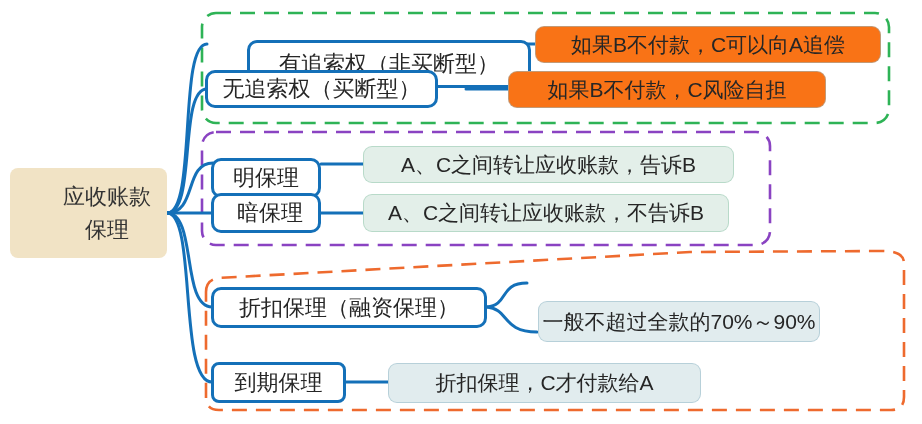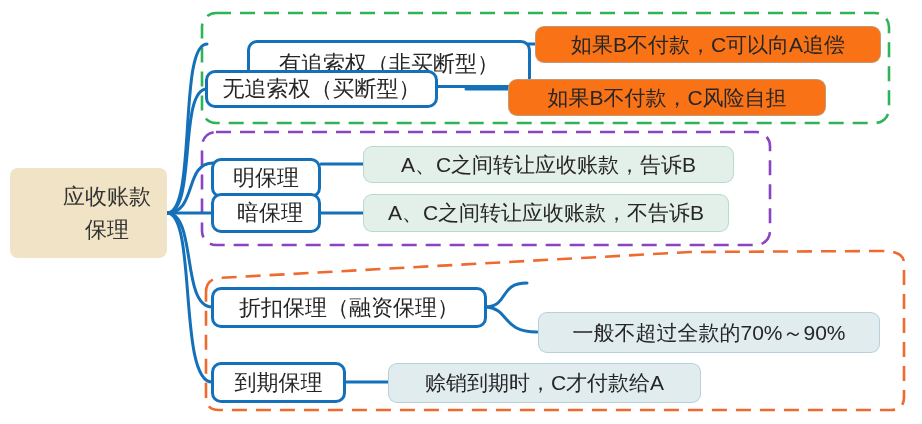--- a/index.html
+++ b/index.html
@@ -75,22 +75,22 @@
   </svg>
 
   <div class="box root" style="left:10px;top:168px;width:157px;height:90px;">应收账款
 保理</div>
 
   <div class="box node" style="left:205px;top:40px;width:284px;height:48px;margin-left:42px;">有追索权（非买断型）</div>
   <div class="box node" style="left:205px;top:70px;width:233px;height:38px;">无追索权（买断型）</div>
   <div class="box node" style="left:211px;top:158px;width:110px;height:40px;">明保理</div>
   <div class="box node" style="left:211px;top:193px;width:110px;height:40px;padding-left:8px;">暗保理</div>
   <div class="box node" style="left:211px;top:287px;width:276px;height:41px;">折扣保理（融资保理）</div>
-  <div class="box node" style="left:211px;top:362px;width:135px;height:41px;">到期保理</div>
+  <div class="box node" style="left:211px;top:362px;width:135px;height:41px;border-radius:8px;">到期保理</div>
 
   <div class="box leaf leaf-blue" style="left:535px;top:26px;width:346px;height:37px;">如果B不付款，C可以向A追偿</div>
-  <div class="box leaf leaf-blue" style="left:508px;top:71px;width:318px;height:37px;margin-top:8px;">如果B不付款，C风险自担</div>
+  <div class="box leaf leaf-blue" style="left:508px;top:71px;width:318px;height:37px;">如果B不付款，C风险自担</div>
   <div class="box leaf leaf-green" style="left:363px;top:146px;width:371px;height:37px;">A、C之间转让应收账款，告诉B</div>
   <div class="box leaf leaf-green" style="left:363px;top:194px;width:366px;height:38px;">A、C之间转让应收账款，不告诉B</div>
-  <div class="box leaf leaf-teal" style="left:538px;top:312px;width:342px;height:41px;">一般不超过全款的70%～90%</div>
-  <div class="box leaf leaf-teal" style="left:388px;top:363px;width:313px;height:40px;">赊销到期时，C才付款给A</div>
+  <div class="box leaf leaf-teal" style="left:538px;top:301px;width:282px;height:41px;">一般不超过全款的70%～90%</div>
+  <div class="box leaf leaf-teal" style="left:388px;top:363px;width:313px;height:40px;">折扣保理，C才付款给A</div>
 
 </div>
 
 </body></html>

